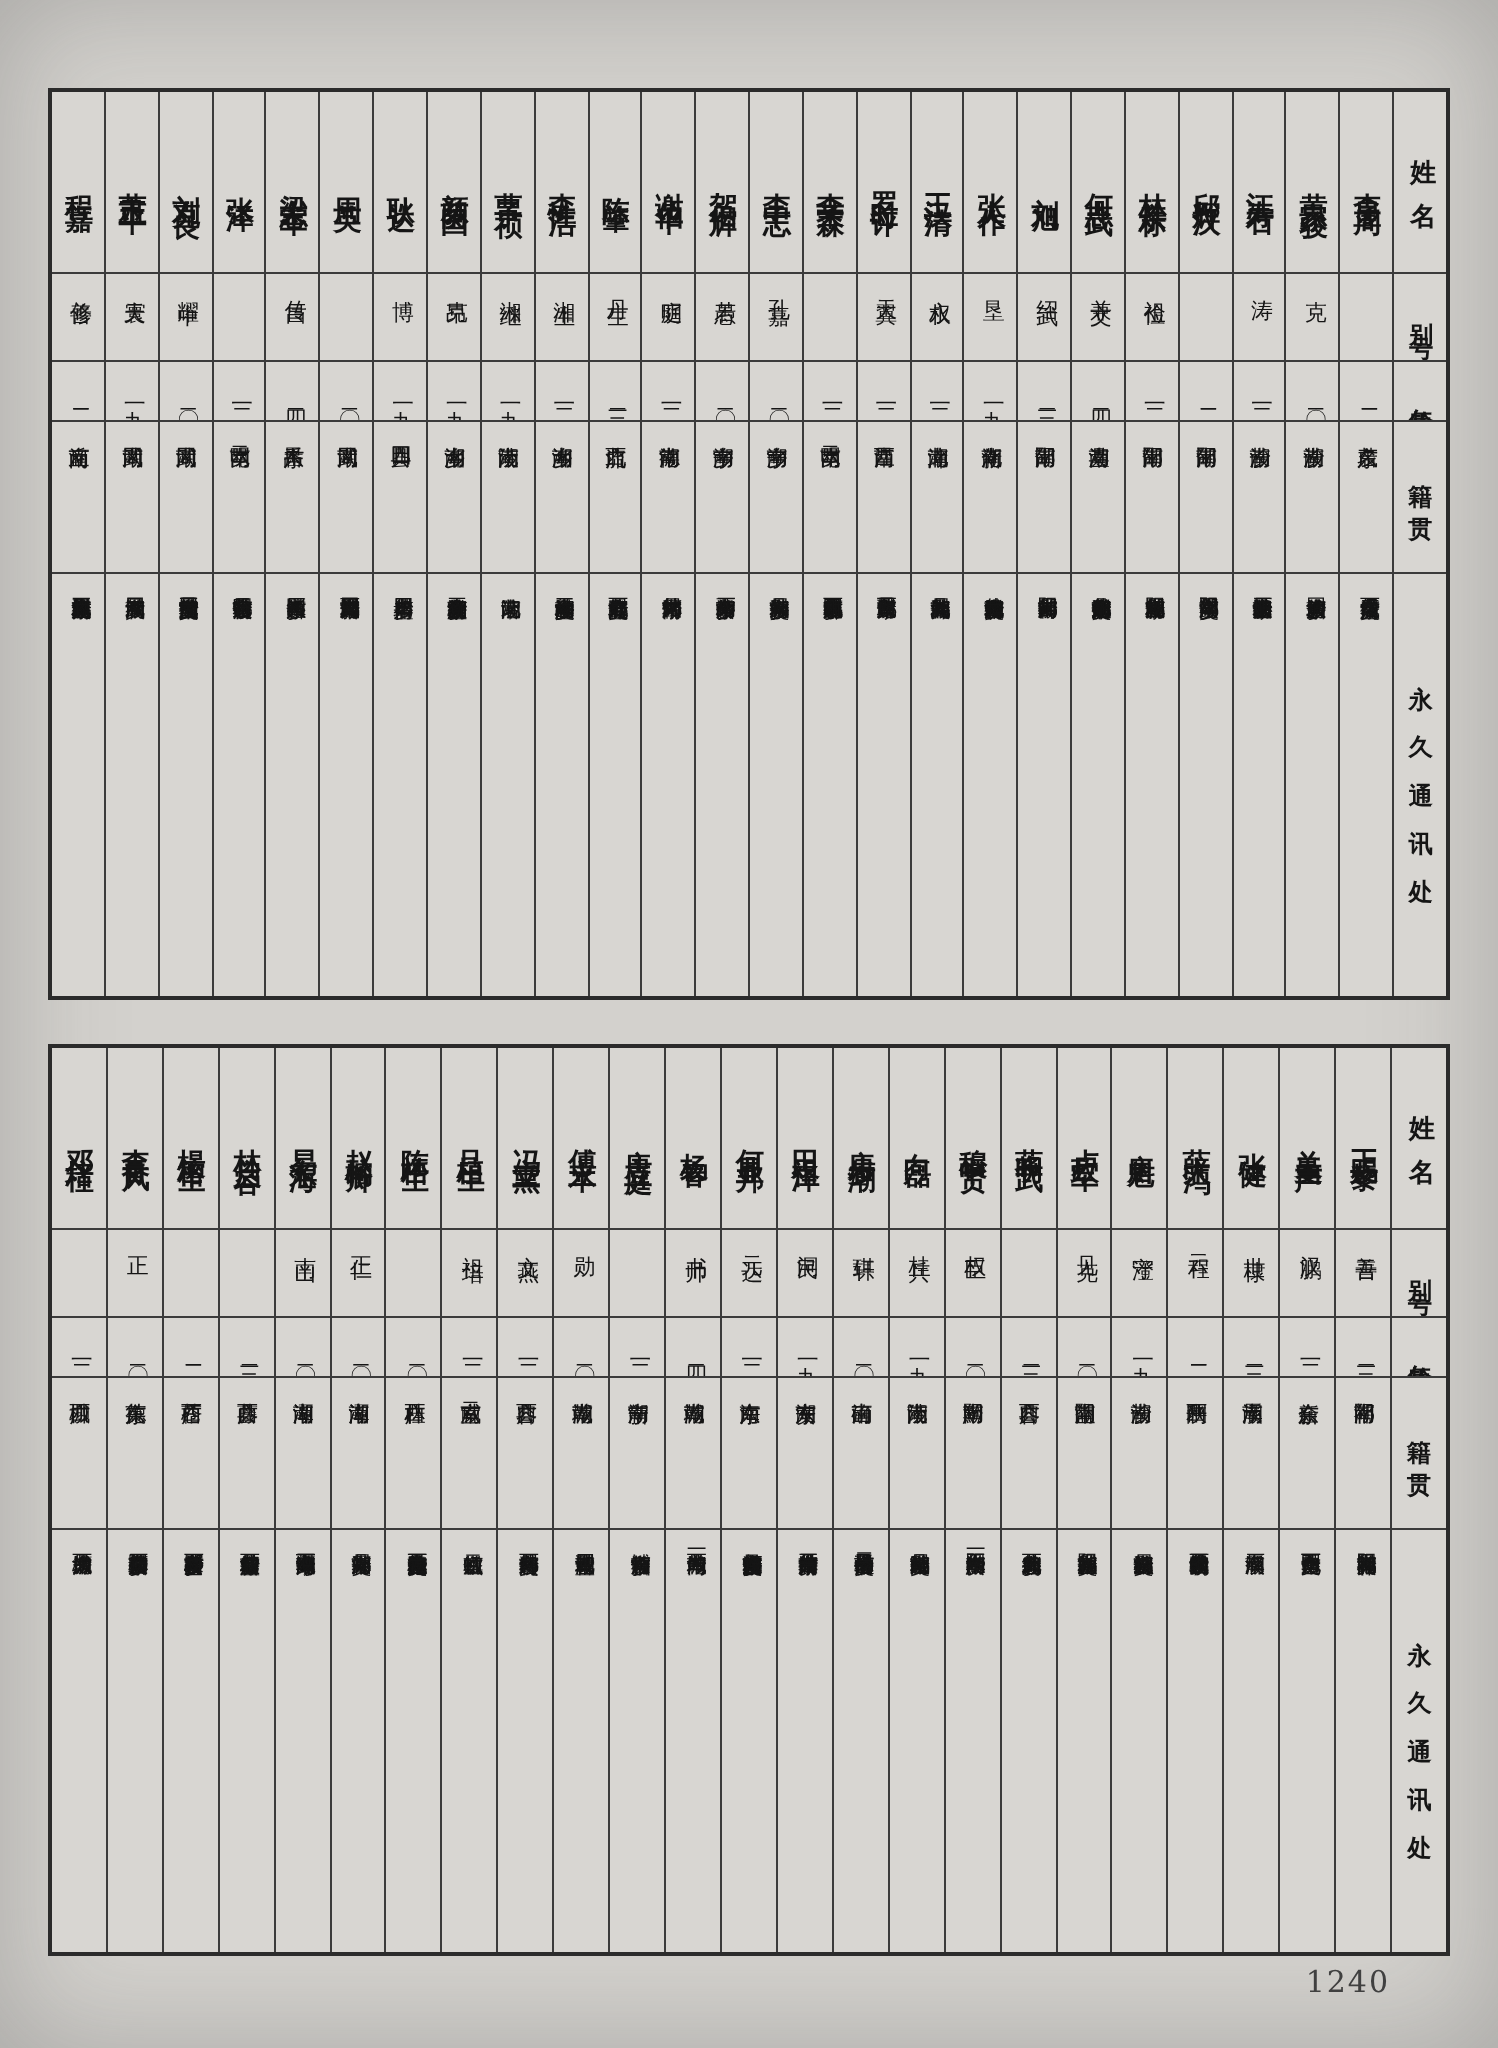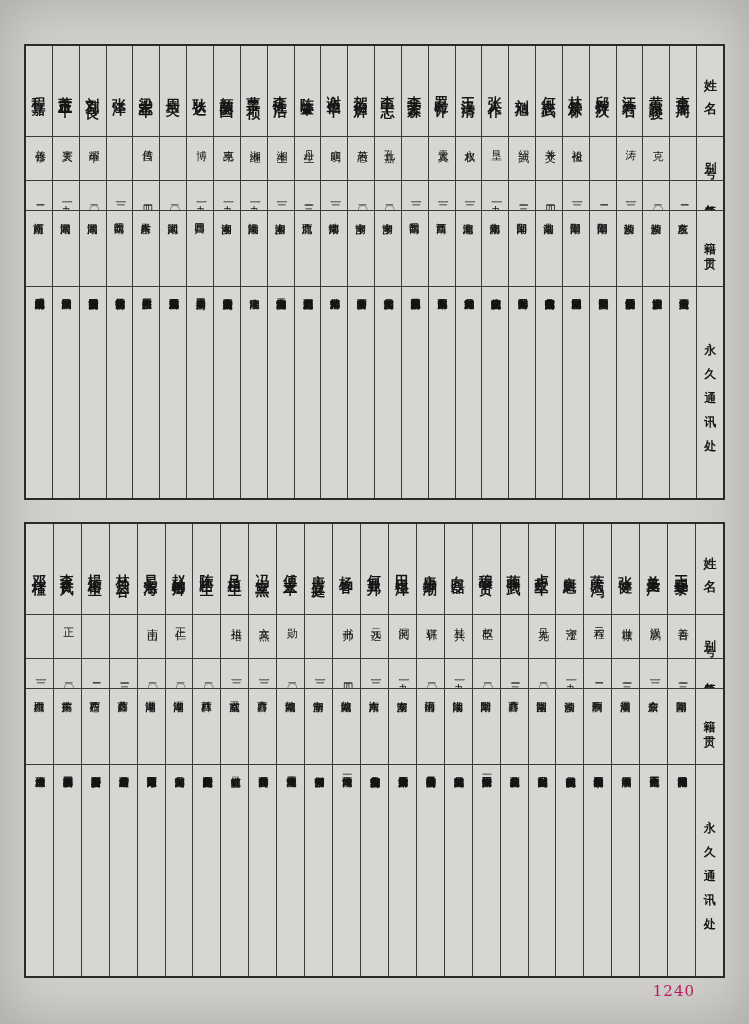--- a/index.html
+++ b/index.html
@@ -55,21 +55,21 @@
   .header-col .r2 { letter-spacing: 2px;  font-size: 12px; }
   .header-col .r3 { letter-spacing: 16px; font-size: 12px; }
   .header-col .r4 { letter-spacing: 24px; font-size: 12px; }
   .page-number {
     position: absolute;
     right: 54px;
     bottom: 24px;
     font-family: "DejaVu Serif", serif;
     font-size: 15px;
     letter-spacing: 1px;
-    color: #be185d;
+    color: #404040;
   }
 </style>
 </head>
 <body>
 
 <div class="sheet">
   <div class="reg-table">
       <div class="col header-col">
         <div class="cell r0">姓名</div>
         <div class="cell r1">别号</div>

